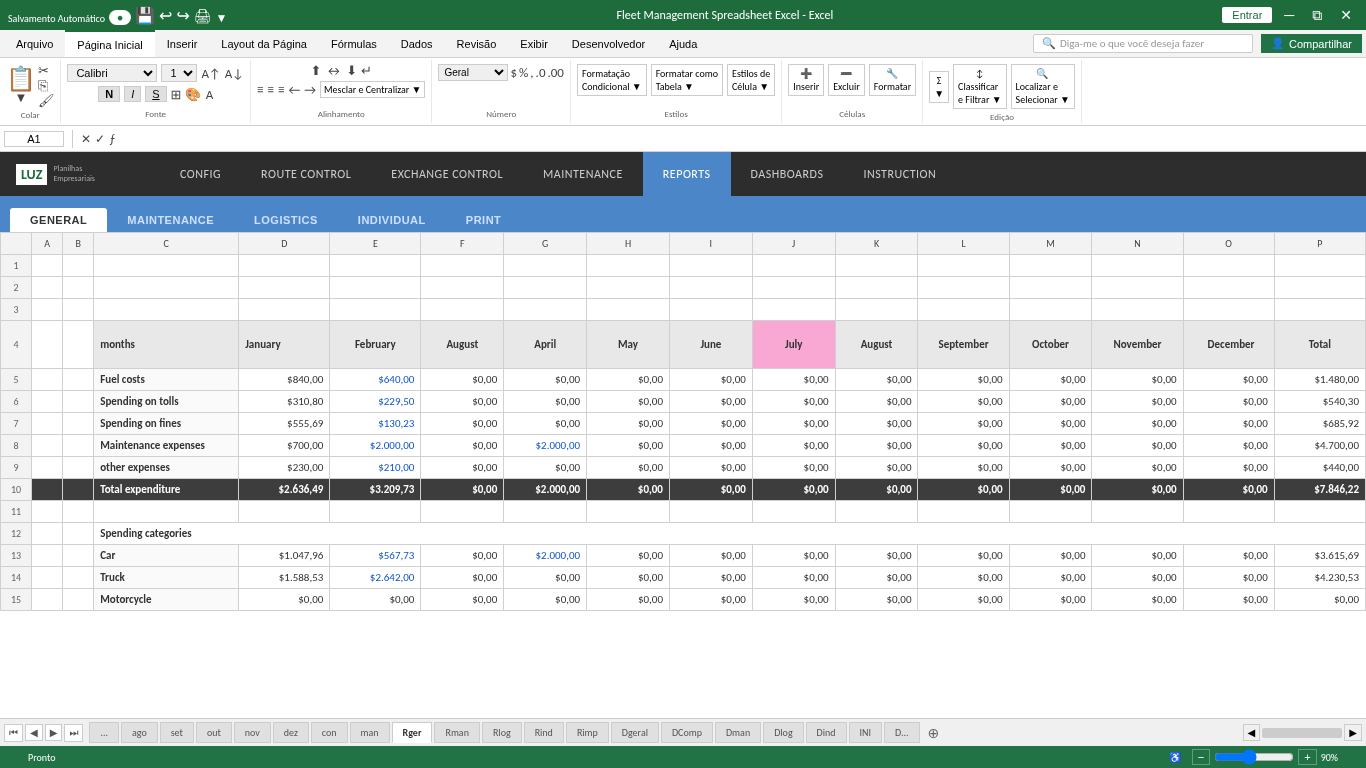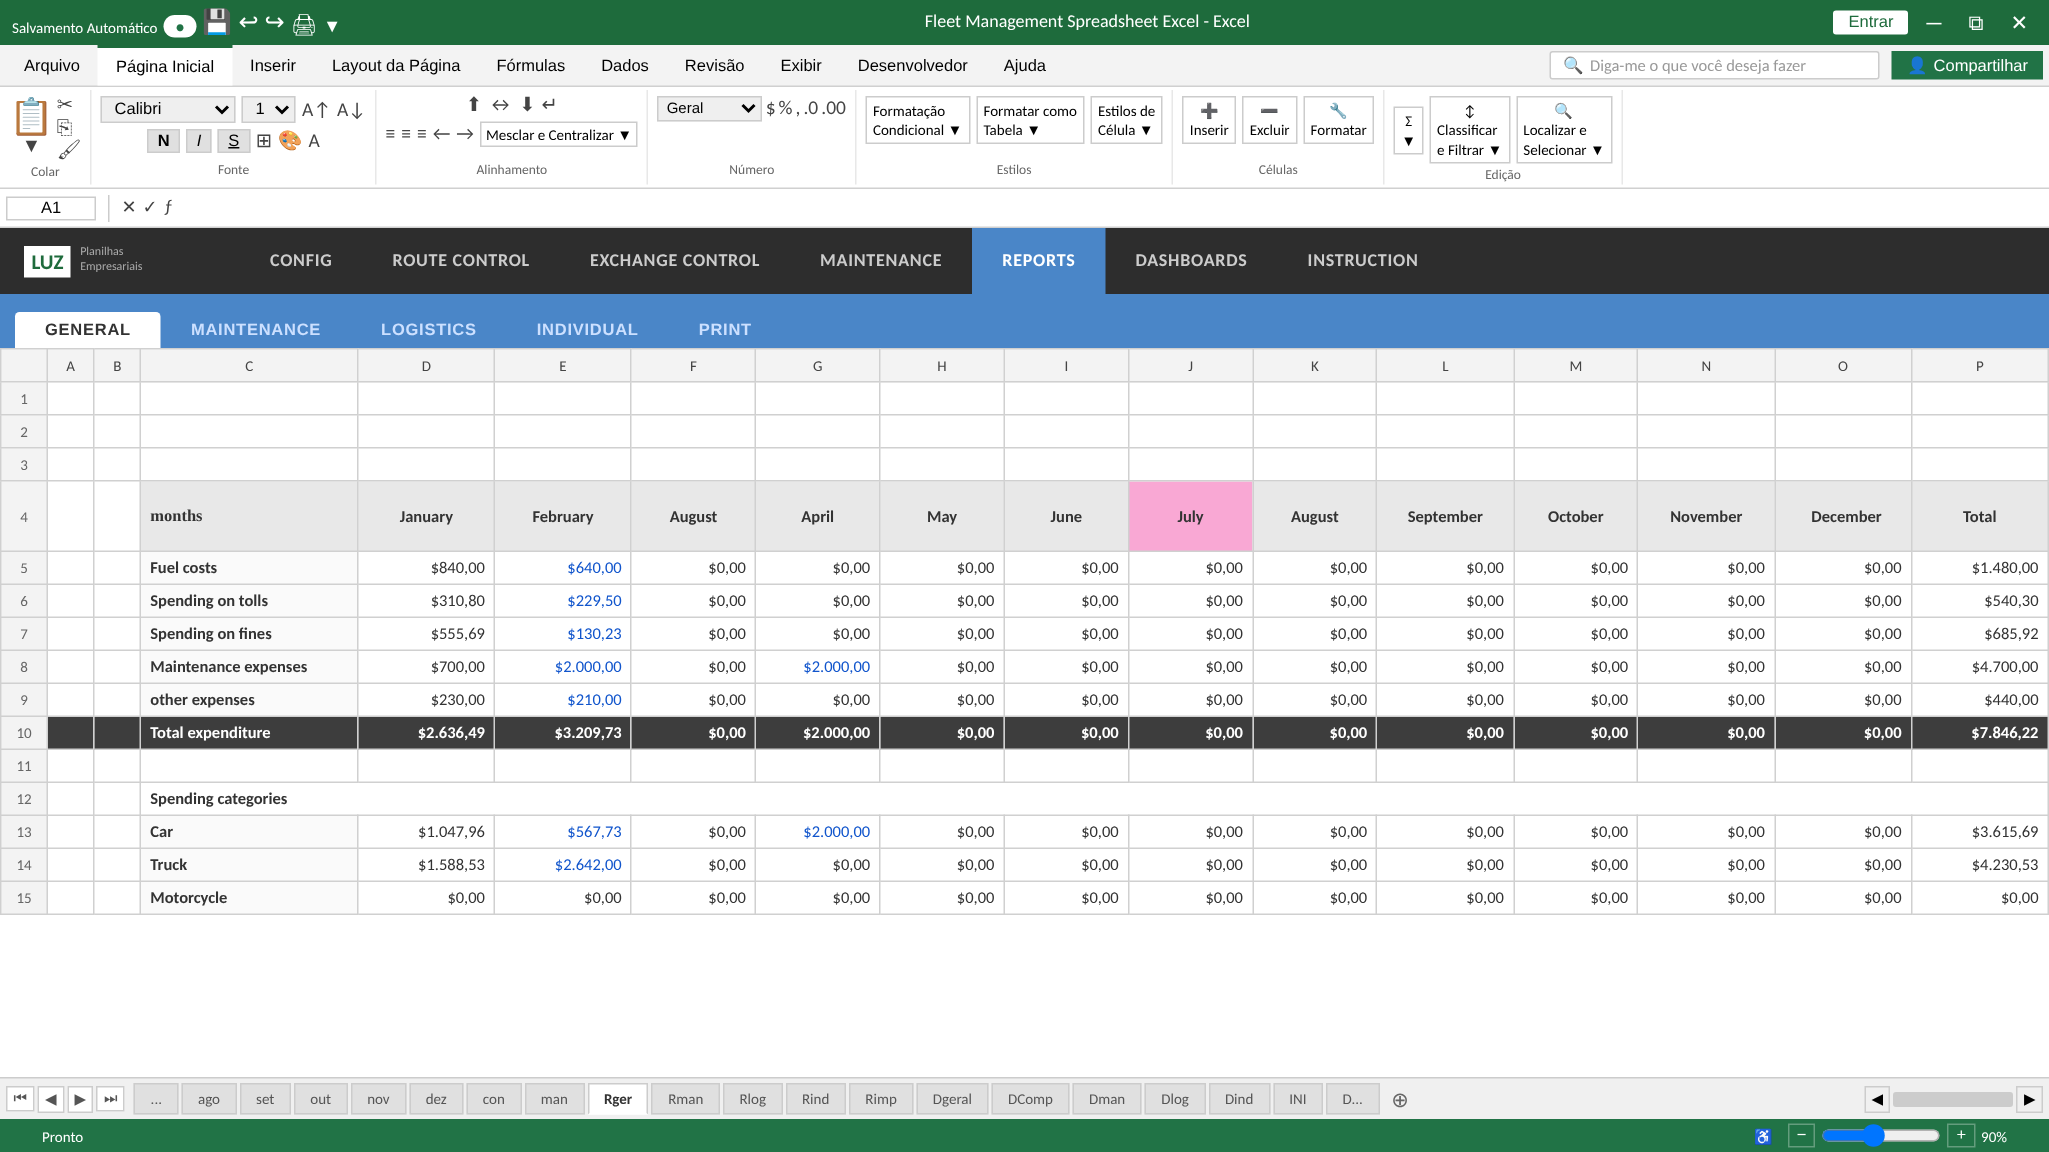--- a/index.html
+++ b/index.html
@@ -72,21 +72,21 @@
       min-width: 160px;
     }
     .nav-items { display: flex; height: 100%; }
     .nav-item {
       color: #ccc;
       padding: 0 20px;
       display: flex;
       align-items: center;
       font-size: 12px;
       cursor: pointer;
-      font-weight: 700;
+      font-weight: 400;
       letter-spacing: 0.5px;
     }
     .nav-item.active { background: #4a86c8; color: white; }
 
     
     .report-tabs {
       background: #4a86c8;
       display: flex;
       align-items: flex-end;
       padding: 0 10px;
@@ -471,22 +471,22 @@
           <td></td>
           <td></td>
           <td></td>
           <td></td>
         </tr>
 
         <tr>
           <td class="row-num">4</td>
           <td></td>
           <td></td>
-          <td style="background:#e8e8e8;font-weight:bold;color:#333;padding:17px 6px;font-family:Liberation Serif, serif;">months</td>
-          <td style="background:#e8e8e8;font-weight:bold;color:#333;text-align:center;">January</td>
+          <td style="background:#e8e8e8;font-weight:bold;color:#333;padding:17px 6px;">months</td>
+          <td style="background:#e8e8e8;font-weight:bold;color:#333;">January</td>
           <td style="background:#e8e8e8;font-weight:bold;color:#333;text-align:center;">February</td>
           <td style="background:#e8e8e8;font-weight:bold;color:#333;text-align:center;">August</td>
           <td style="background:#e8e8e8;font-weight:bold;color:#333;text-align:center;">April</td>
           <td style="background:#e8e8e8;font-weight:bold;color:#333;text-align:center;">May</td>
           <td style="background:#e8e8e8;font-weight:bold;color:#333;text-align:center;">June</td>
           <td style="background:#f9a8d4;font-weight:bold;color:#333;text-align:center;">July</td>
           <td style="background:#e8e8e8;font-weight:bold;color:#333;text-align:center;">August</td>
           <td style="background:#e8e8e8;font-weight:bold;color:#333;text-align:center;">September</td>
           <td style="background:#e8e8e8;font-weight:bold;color:#333;text-align:center;">October</td>
           <td style="background:#e8e8e8;font-weight:bold;color:#333;text-align:center;">November</td>

